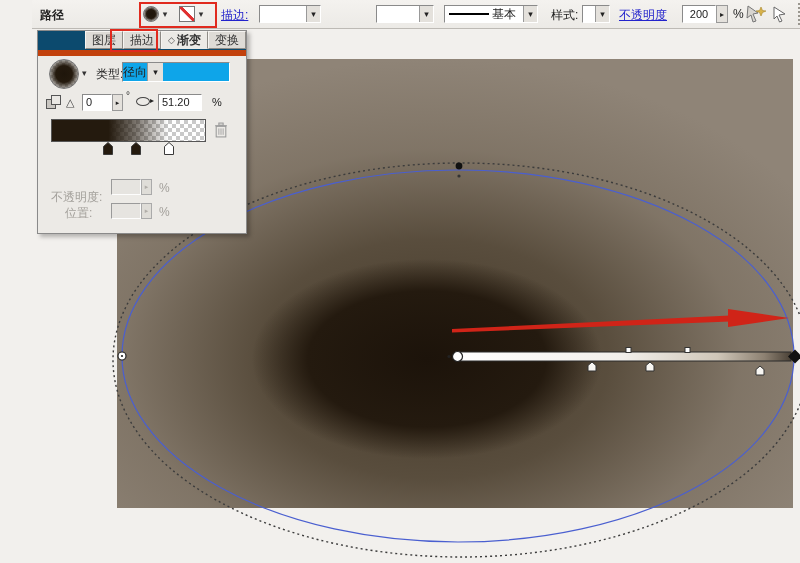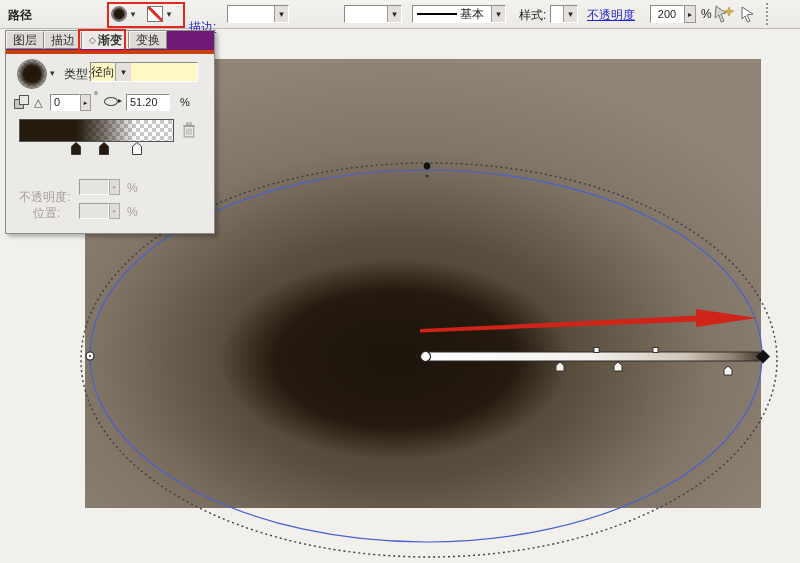--- a/index.html
+++ b/index.html
@@ -2,33 +2,33 @@
 <html><head>
 <meta charset="utf-8">
 <style>
   html,body{margin:0;padding:0;}
   body{
     width:800px;height:563px;position:relative;overflow:hidden;
     background:#f2f0ed;
     font-family:"Liberation Sans","DejaVu Sans",sans-serif;
     font-size:12px;color:#222;
   }
-  #stage{position:absolute;inset:0;}
+  #stage{position:absolute;inset:0;margin-left:32px;}
 
   
   #toolbar{
     position:absolute;left:0;top:0;width:800px;height:28px;
     background:linear-gradient(#f4f2ef,#eceae6);
     border-bottom:1px solid #bdbab5;z-index:5;
   }
   .tb-abs{position:absolute;}
   .lbl{color:#222;}
   .lbl.path{left:8px;top:7px;font-weight:bold;}
   .link{color:#2323cc;text-decoration:underline;cursor:pointer;}
-  #stroke-label{left:189px;top:19px;}
+  #stroke-label{left:189px;top:7px;}
   #style-label{left:519px;top:7px;}
   #opacity-label{left:587px;top:7px;}
   #percent-label{left:701px;top:7px;}
 
   .annot{border:2px solid #e02a1e;position:absolute;z-index:40;pointer-events:none;}
   #annot-swatches{left:107px;top:2px;width:74px;height:22px;}
   #annot-gradtab{left:78px;top:29px;width:44px;height:19px;}
 
   .swatch-widget{position:absolute;top:5px;height:18px;display:flex;align-items:center;gap:1px;}
   #fill-widget{left:111px;}
@@ -81,40 +81,40 @@
       radial-gradient(ellipse 440px 300px at 315px 300px, rgba(62,50,34,.92) 0%, rgba(74,62,45,.78) 40%, rgba(110,98,82,.45) 70%, rgba(143,132,119,0) 100%);
   }
   #overlay{position:absolute;left:0;top:0;width:800px;height:563px;z-index:10;pointer-events:none;}
 
   
   #panel{
     position:absolute;left:5px;top:30px;width:210px;height:204px;z-index:20;
     background:#eceae6;border:1px solid #8a8a8a;box-sizing:border-box;
     box-shadow:3px 3px 4px rgba(0,0,0,.25);
   }
-  #tabbar{height:19px;background:#701a75;display:flex;border-bottom:4px solid #c2410c;}
+  #tabbar{height:19px;background:#0c4a6e;display:flex;border-bottom:6px solid #c2410c;justify-content:flex-end;}
   .tab{
     height:18px;box-sizing:border-box;display:flex;align-items:center;justify-content:center;
     padding:0 6px;font-size:12px;background:#dedbd6;color:#333;
     border:1px solid;border-color:#f6f4f1 #8e8b86 #8e8b86 #f6f4f1;cursor:pointer;gap:2px;
   }
   .tab.active{background:#eceae6;border-bottom-color:#eceae6;font-weight:bold;}
   .tab .diamond{font-size:9px;color:#555;}
   #panel-body{position:absolute;left:0;top:19px;right:0;bottom:0;}
 
   .grad-ball{
     position:absolute;left:11px;top:9px;width:28px;height:28px;border:1px solid #777;border-radius:50%;
     background-image:
       radial-gradient(circle at 50% 50%, #1f160b 0%, #241a0e 42%, rgba(36,26,14,.3) 76%, rgba(36,26,14,0) 95%),
       repeating-conic-gradient(#cfcfcf 0% 25%, #ffffff 0% 50%);
     background-size:auto,6px 6px;
   }
   #ball-dd{position:absolute;left:44px;top:18px;font-size:9px;color:#333;}
   #type-label{position:absolute;left:58px;top:16px;}
-  #combo-type{position:absolute;left:84px;top:12px;width:108px;height:20px;background:#fef9c3;
+  #combo-type{position:absolute;left:84px;top:12px;width:108px;height:20px;background:#0ea5e9;
     border:1px solid;border-color:#8a8a8a #fff #fff #8a8a8a;box-sizing:border-box;display:flex;align-items:center;}
   #combo-type .combo-btn{width:15px;}
 
   .texture-icon{position:absolute;left:8px;top:45px;width:15px;height:14px;}
   .texture-icon i{position:absolute;display:block;box-sizing:border-box;}
   .texture-icon .b1{left:0;top:4px;width:10px;height:10px;border:1px solid #555;background:#c9c6c1;}
   .texture-icon .b2{left:5px;top:0;width:10px;height:10px;border:1px solid #555;background:#eae8e4;}
   #angle-tri{position:absolute;left:28px;top:46px;font-size:11px;color:#444;}
   #angle-field{position:absolute;left:44px;top:44px;width:30px;height:17px;background:#fff;
     border:1px solid;border-color:#8a8a8a #fff #fff #8a8a8a;box-sizing:border-box;

